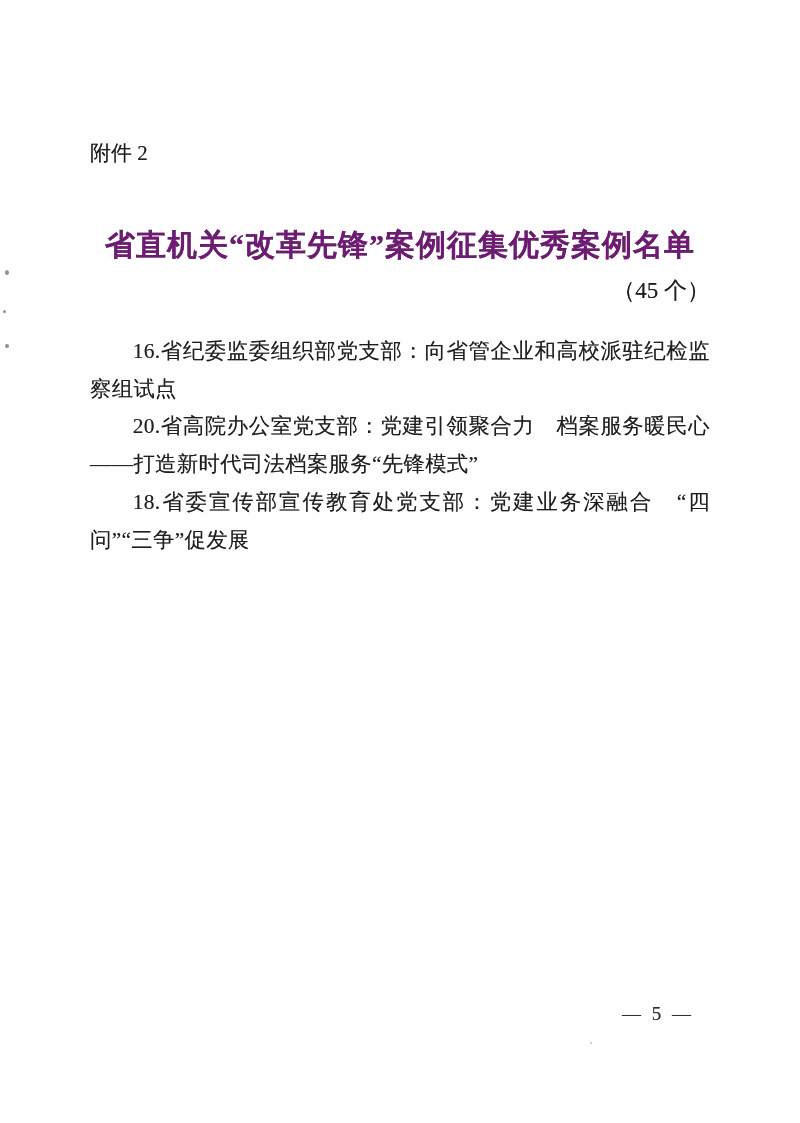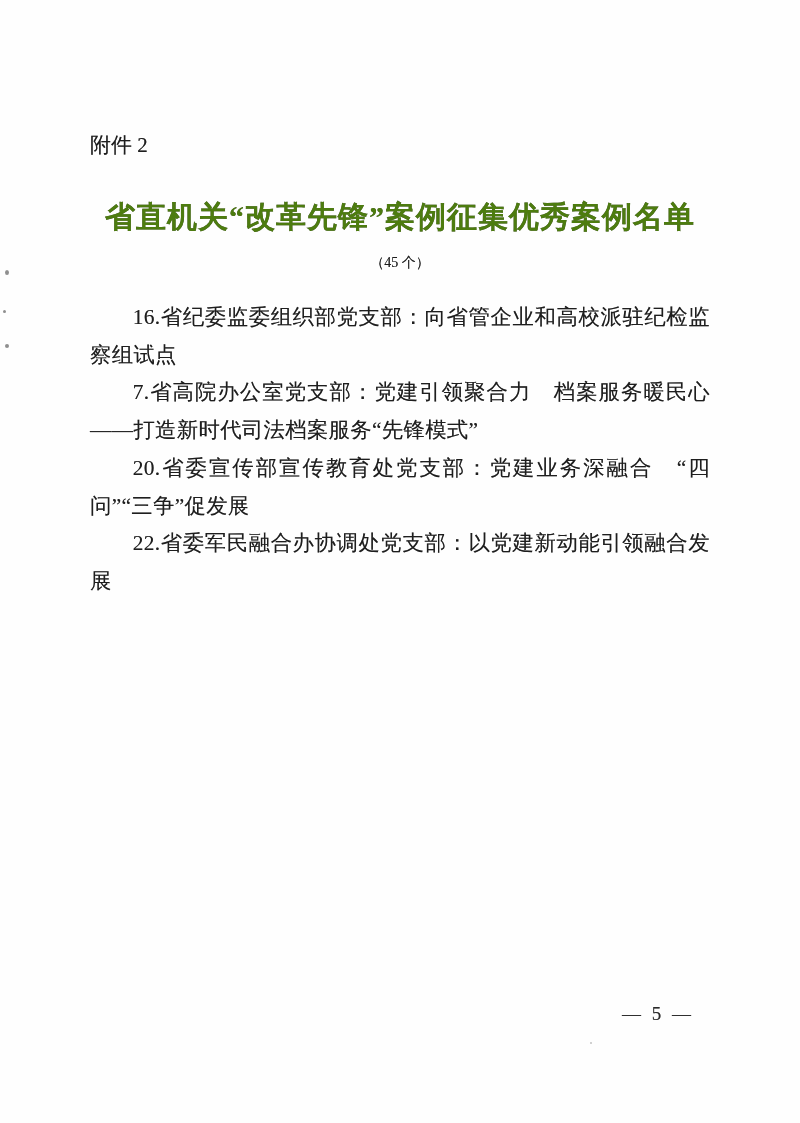--- a/index.html
+++ b/index.html
@@ -11,47 +11,47 @@
     position: relative;
     width: 800px;
     height: 1123px;
     margin: 0 auto;
     background: #fefefe;
     color: #1e1e1e;
     font-family: "Liberation Serif", "DejaVu Serif", serif;
     overflow: hidden;
   }
   .content {
-    padding: 0 90px;
+    padding: 8px 90px;
   }
   .attachment-label {
     padding-top: 132px;
     font-size: 21px;
     line-height: 26px;
     text-shadow: 0 0 0.5px rgba(30,30,30,0.55);
   }
   .doc-title {
-    margin-top: 40px;
+    margin-top: 60px;
     text-align: center;
     font-size: 30px;
     font-weight: bold;
     letter-spacing: 1px;
     line-height: 38px;
-    color: #4d7c0f;
+    color: #701a75;
     text-shadow: 0 0 0.6px rgba(15,15,15,0.7);
   }
   .doc-subtitle {
     margin-top: 13px;
-    text-align: center;
-    font-size: 14px;
+    text-align: right;
+    font-size: 23px;
     line-height: 27px;
     text-shadow: 0 0 0.5px rgba(30,30,30,0.55);
   }
   .case-list {
-    margin-top: 23px;
+    margin-top: 29px;
   }
   .case-list p {
     margin: 0;
     font-size: 21.4px;
     line-height: 37.7px;
     text-align: justify;
     text-indent: 2em;
     letter-spacing: 0.3px;
     text-shadow: 0 0 0.5px rgba(30,30,30,0.5);
   }
@@ -78,23 +78,22 @@
   <div class="content">
 
     <div class="attachment-label">附件 2</div>
 
     <div class="doc-title">省直机关“改革先锋”案例征集优秀案例名单</div>
 
     <div class="doc-subtitle">（45 个）</div>
 
     <div class="case-list">
       <p>16.省纪委监委组织部党支部：向省管企业和高校派驻纪检监察组试点</p>
-      <p>7.省高院办公室党支部：党建引领聚合力　档案服务暖民心——打造新时代司法档案服务“先锋模式”</p>
-      <p>20.省委宣传部宣传教育处党支部：党建业务深融合　“四问”“三争”促发展</p>
-      <p>22.省委军民融合办协调处党支部：以党建新动能引领融合发展</p>
+      <p>20.省高院办公室党支部：党建引领聚合力　档案服务暖民心——打造新时代司法档案服务“先锋模式”</p>
+      <p>18.省委宣传部宣传教育处党支部：党建业务深融合　“四问”“三争”促发展</p>
     </div>
 
   </div>
 
   <div class="page-number">— 5 —</div>
 
   <div class="speck" style="left:5px; top:270px; width:4px; height:5px;"></div>
   <div class="speck" style="left:3px; top:310px; width:3px; height:3px;"></div>
   <div class="speck" style="left:5px; top:344px; width:4px; height:4px;"></div>
   <div class="speck" style="left:590px; top:1042px; width:2px; height:2px; opacity:0.4;"></div>

